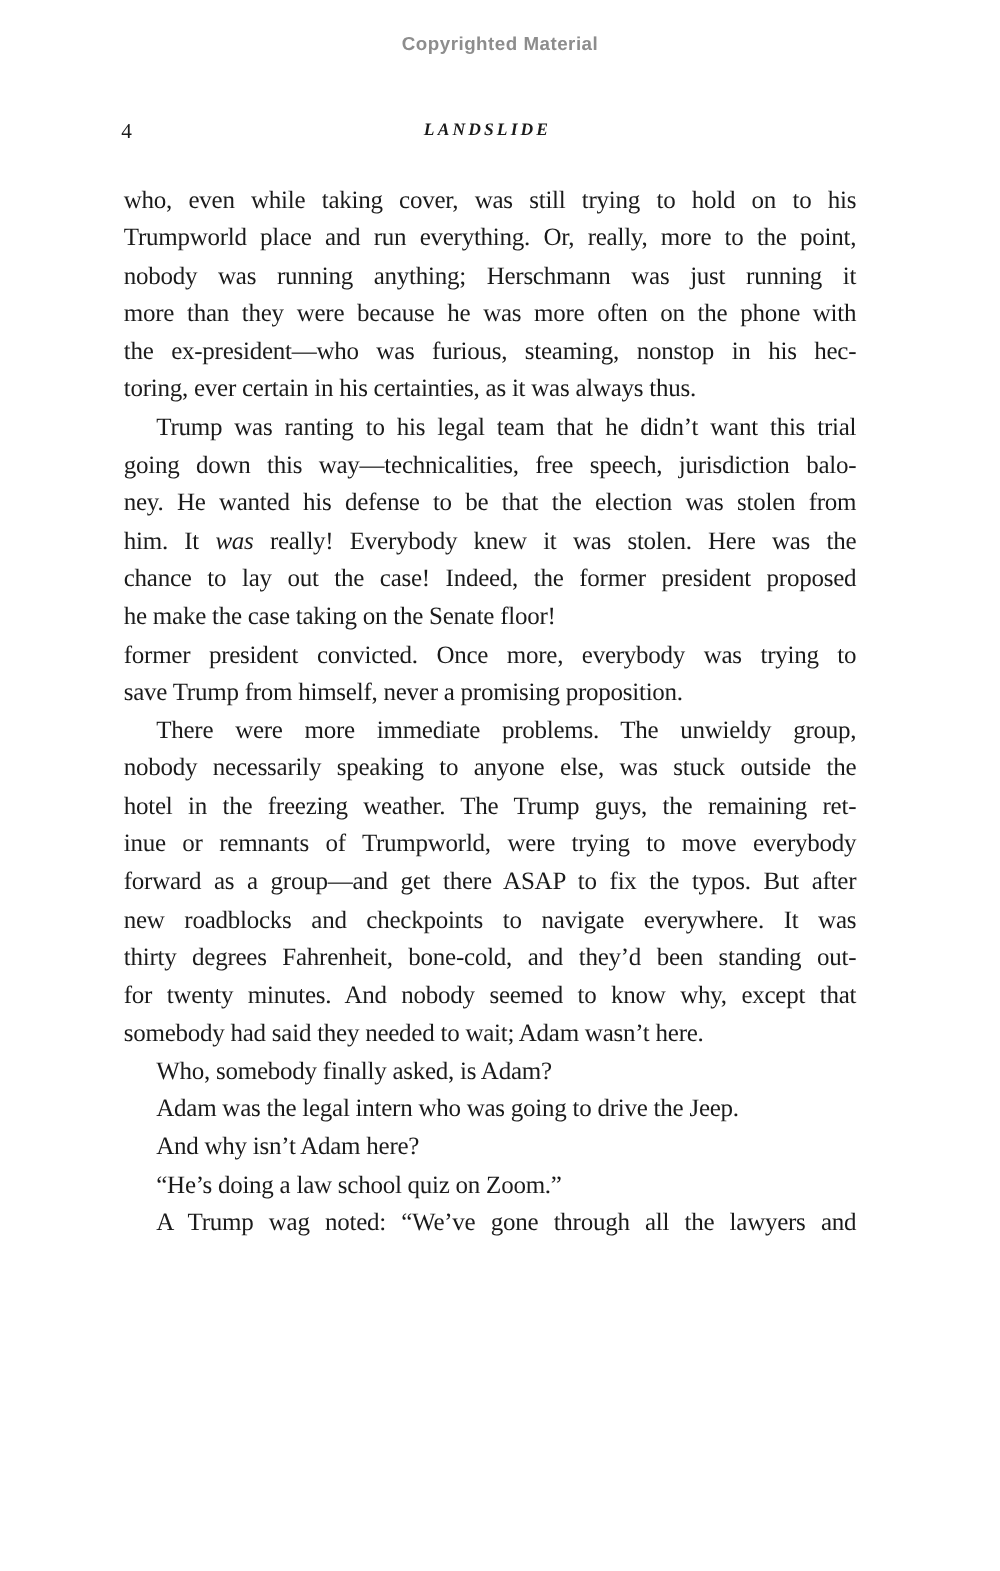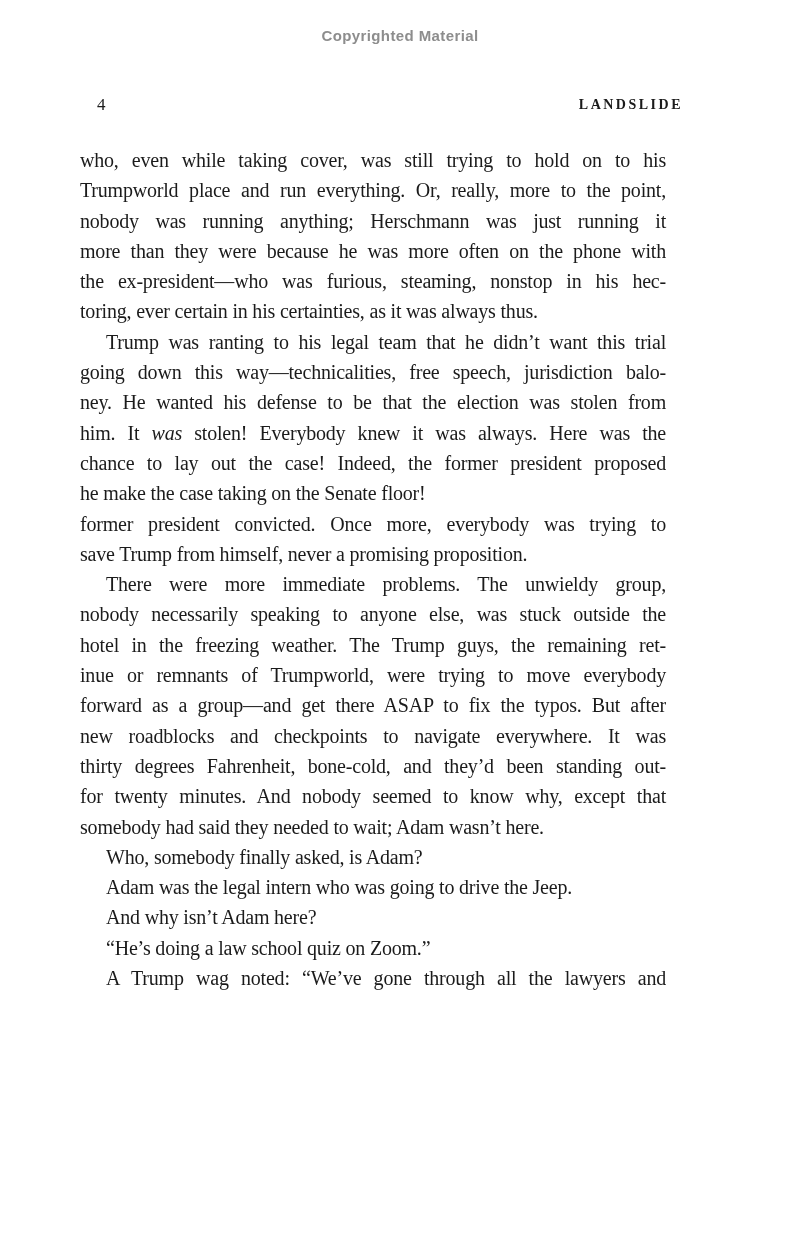--- a/index.html
+++ b/index.html
@@ -34,30 +34,31 @@
   }
   .page-num {
     position: absolute;
     left: 0;
     top: 0;
     font-size: 17px;
     line-height: 20px;
   }
   .running-head {
     display: block;
-    text-align: right;
+    text-align: center;
     font-size: 14px;
     line-height: 20px;
     font-weight: bold;
     letter-spacing: 2.5px;
+    font-style: italic;
   }
   .body-text {
     position: absolute;
     top: 145px;
-    left: 80px;
+    left: 99px;
     width: 586px;
     font-size: 20px;
     line-height: 30.3px;
     letter-spacing: -0.2px;
   }
   .line {
     text-align: justify;
     text-align-last: justify;
   }
   .line.par-last { text-align-last: left; }
@@ -81,21 +82,21 @@
         <div class="line"><span>Trumpworld place and run everything. Or, really, more to the point,</span></div>
         <div class="line"><span>nobody was running anything; Herschmann was just running it</span></div>
         <div class="line"><span>more than they were because he was more often on the phone with</span></div>
         <div class="line"><span>the ex-president—who was furious, steaming, nonstop in his hec-</span></div>
         <div class="line par-last"><span>toring, ever certain in his certainties, as it was always thus.</span></div>
       </div>
       <div class="paragraph">
         <div class="line indent"><span>Trump was ranting to his legal team that he didn’t want this trial</span></div>
         <div class="line"><span>going down this way—technicalities, free speech, jurisdiction balo-</span></div>
         <div class="line"><span>ney. He wanted his defense to be that the election was stolen from</span></div>
-        <div class="line"><span>him. It </span><em>was</em><span> stolen! Everybody knew it was always. Here was the</span></div>
+        <div class="line"><span>him. It </span><em>was</em><span> really! Everybody knew it was stolen. Here was the</span></div>
         <div class="line"><span>chance to lay out the case! Indeed, the former president proposed</span></div>
         <div class="line par-last"><span>he make the case taking on the Senate floor!</span></div>
       </div>
       <div class="paragraph">
         <div class="line"><span>former president convicted. Once more, everybody was trying to</span></div>
         <div class="line par-last"><span>save Trump from himself, never a promising proposition.</span></div>
       </div>
       <div class="paragraph">
         <div class="line indent"><span>There were more immediate problems. The unwieldy group,</span></div>
         <div class="line"><span>nobody necessarily speaking to anyone else, was stuck outside the</span></div>

